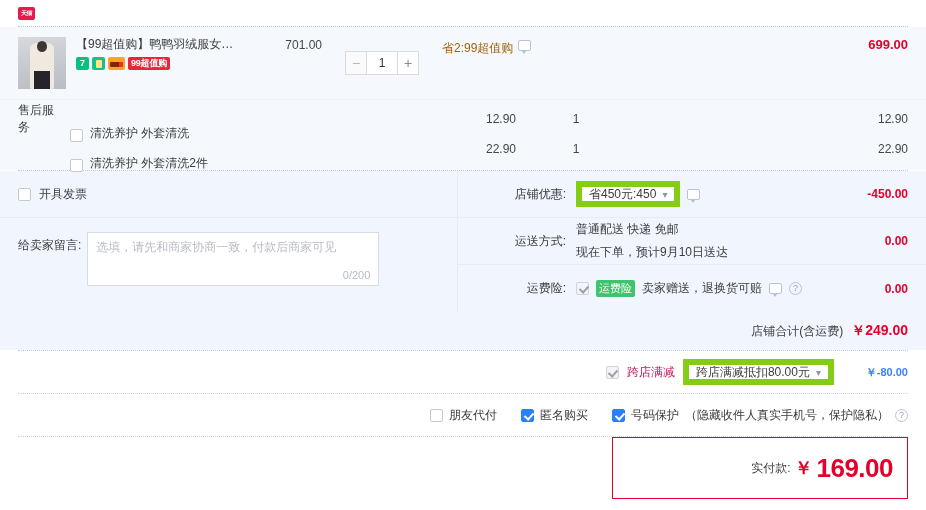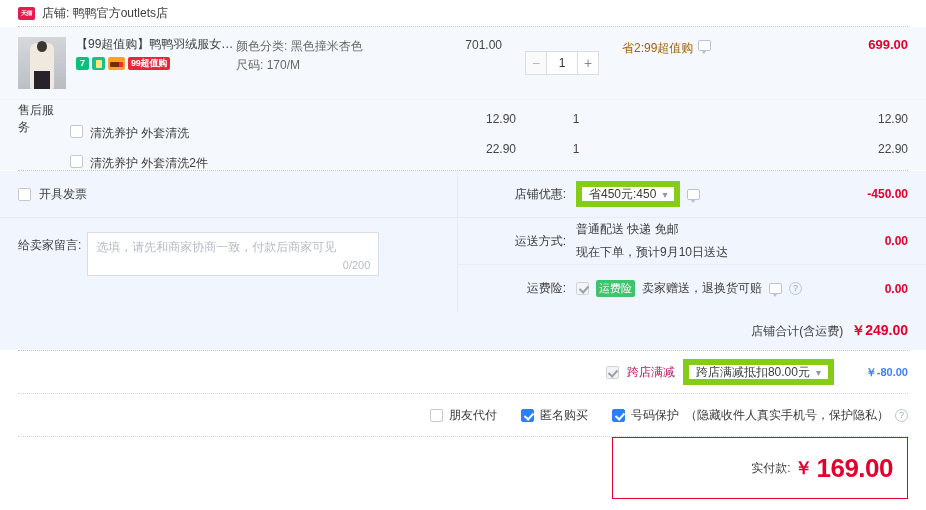--- a/index.html
+++ b/index.html
@@ -102,21 +102,21 @@
   }
   .cell-promo { width: 196px; display:flex; align-items:flex-start; gap:5px; padding-top:3px;}
   .promo-text { font-size:12px; color:#a16207; }
   .cell-total { flex:1; text-align:right; padding-right:18px; }
   .red-bold { color:#e4002b; font-weight:700; font-size:13px; }
 
   
   .svc-block { background:#f5f9fe; padding: 4px 0 6px 0; }
   .svc-row { display:flex; align-items:center; height:30px; }
   .svc-label { width:58px; padding-left:18px; font-size:12px; color:#3c3c3c; }
-  .svc-opt { flex: 0 0 372px; display:flex; align-items:flex-start; gap:7px; padding-left:12px;margin-top:28px;}
+  .svc-opt { flex: 0 0 372px; display:flex; align-items:flex-end; gap:7px; padding-left:12px;margin-top:28px;}
   .svc-name { font-size:12px; color:#3c3c3c; }
   .svc-price { width:86px; text-align:right; font-size:12px; color:#444; }
   .svc-qty { width:120px; text-align:center; font-size:12px; color:#444; }
   .svc-sum { flex:1; text-align:right; padding-right:18px; font-size:12px; color:#444; }
 
   .cb {
     width:13px;height:13px;border:1px solid #c5c9ce;border-radius:2px;
     background:#fff;flex:0 0 13px; display:inline-block; position:relative; cursor:pointer;
   }
   .cb.checked { background:#2a7fff; border-color:#2a7fff; }
@@ -134,21 +134,21 @@
   .col-left { width: 458px; border-right:1px solid #e4ecf8; background:#f0f5fe;}
   .col-right { flex:1; background:#f0f5fe; }
 
   .lrow { display:flex; align-items:center; padding-left:18px; }
   .lrow.invoice { height:47px; border-bottom:1px solid #e4ecf8; gap:8px;}
   .lrow.msg { height:76px; align-items:flex-start; padding-top:14px; gap:6px; }
   .lbl-inline { font-size:12px; color:#3c3c3c; }
 
   .msg-label { font-size:12px; color:#3c3c3c; padding-top:5px; white-space:nowrap;}
   .msg-box {
-    width:292px; height:44px; border:1px solid #d7dde6; background:#fff;
+    width:292px; height:54px; border:1px solid #d7dde6; background:#fff;
     position:relative; padding:6px 8px;
   }
   .msg-ph { font-size:12px; color:#b7bcc4; }
   .msg-cnt { position:absolute; right:8px; bottom:4px; font-size:11px; color:#b7bcc4; }
 
   .rrow { display:flex; align-items:center; min-height:47px; border-bottom:1px solid #e4ecf8;}
   .rrow:last-child { border-bottom:0; }
   .r-label { width:118px; text-align:right; font-size:12px; color:#3c3c3c; padding-right:10px; }
   .r-main { flex:1; display:flex; align-items:center; gap:7px; flex-wrap:wrap;}
   .r-amt { width:110px; text-align:right; padding-right:18px; font-weight:700; font-size:12px; }
@@ -219,21 +219,20 @@
   .pay-yen { color:#e4002b; font-size:18px; font-weight:700; }
   .pay-amt { color:#e4002b; font-size:26px; font-weight:700; letter-spacing:-0.5px; }
 </style>
 </head>
 <body>
 
 <div class="page">
 
   <div class="shop-header">
     <span class="tmall-logo">天猫</span>
-    <span class="shop-name">店铺: 鸭鸭官方outlets店</span>
   </div>
   <div class="dotted-top"></div>
 
   <div class="row prod-row">
     <div class="cell-prod">
       <div class="thumb">
         <span class="tag"></span>
         <span class="figure"></span>
         <span class="head"></span>
         <span class="legs"></span>
@@ -245,24 +244,20 @@
           <span class="badge badge-icon">
               <i class="inner"></i>
             </span>
           <span class="badge badge-card">
               <i class="strip"></i>
               <i class="dot"></i>
             </span>
           <span class="badge badge-99">99超值购</span>
         </div>
       </div>
-    </div>
-    <div class="cell-sku">
-      <div>颜色分类: 黑色撞米杏色</div>
-      <div>尺码: 170/M</div>
     </div>
     <div class="cell-price">701.00</div>
     <div class="cell-qty">
       <div class="stepper">
         <div class="stp-btn">−</div>
         <div class="stp-val">1</div>
         <div class="stp-btn plus">+</div>
       </div>
     </div>
     <div class="cell-promo">

